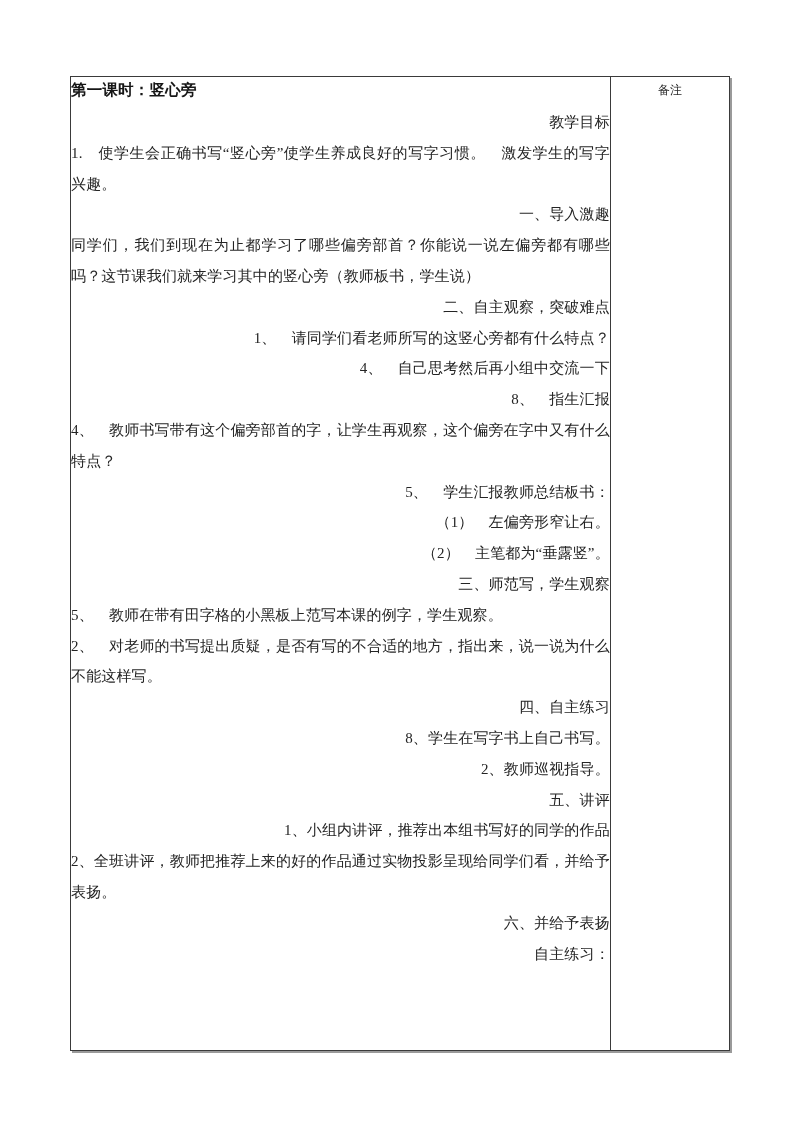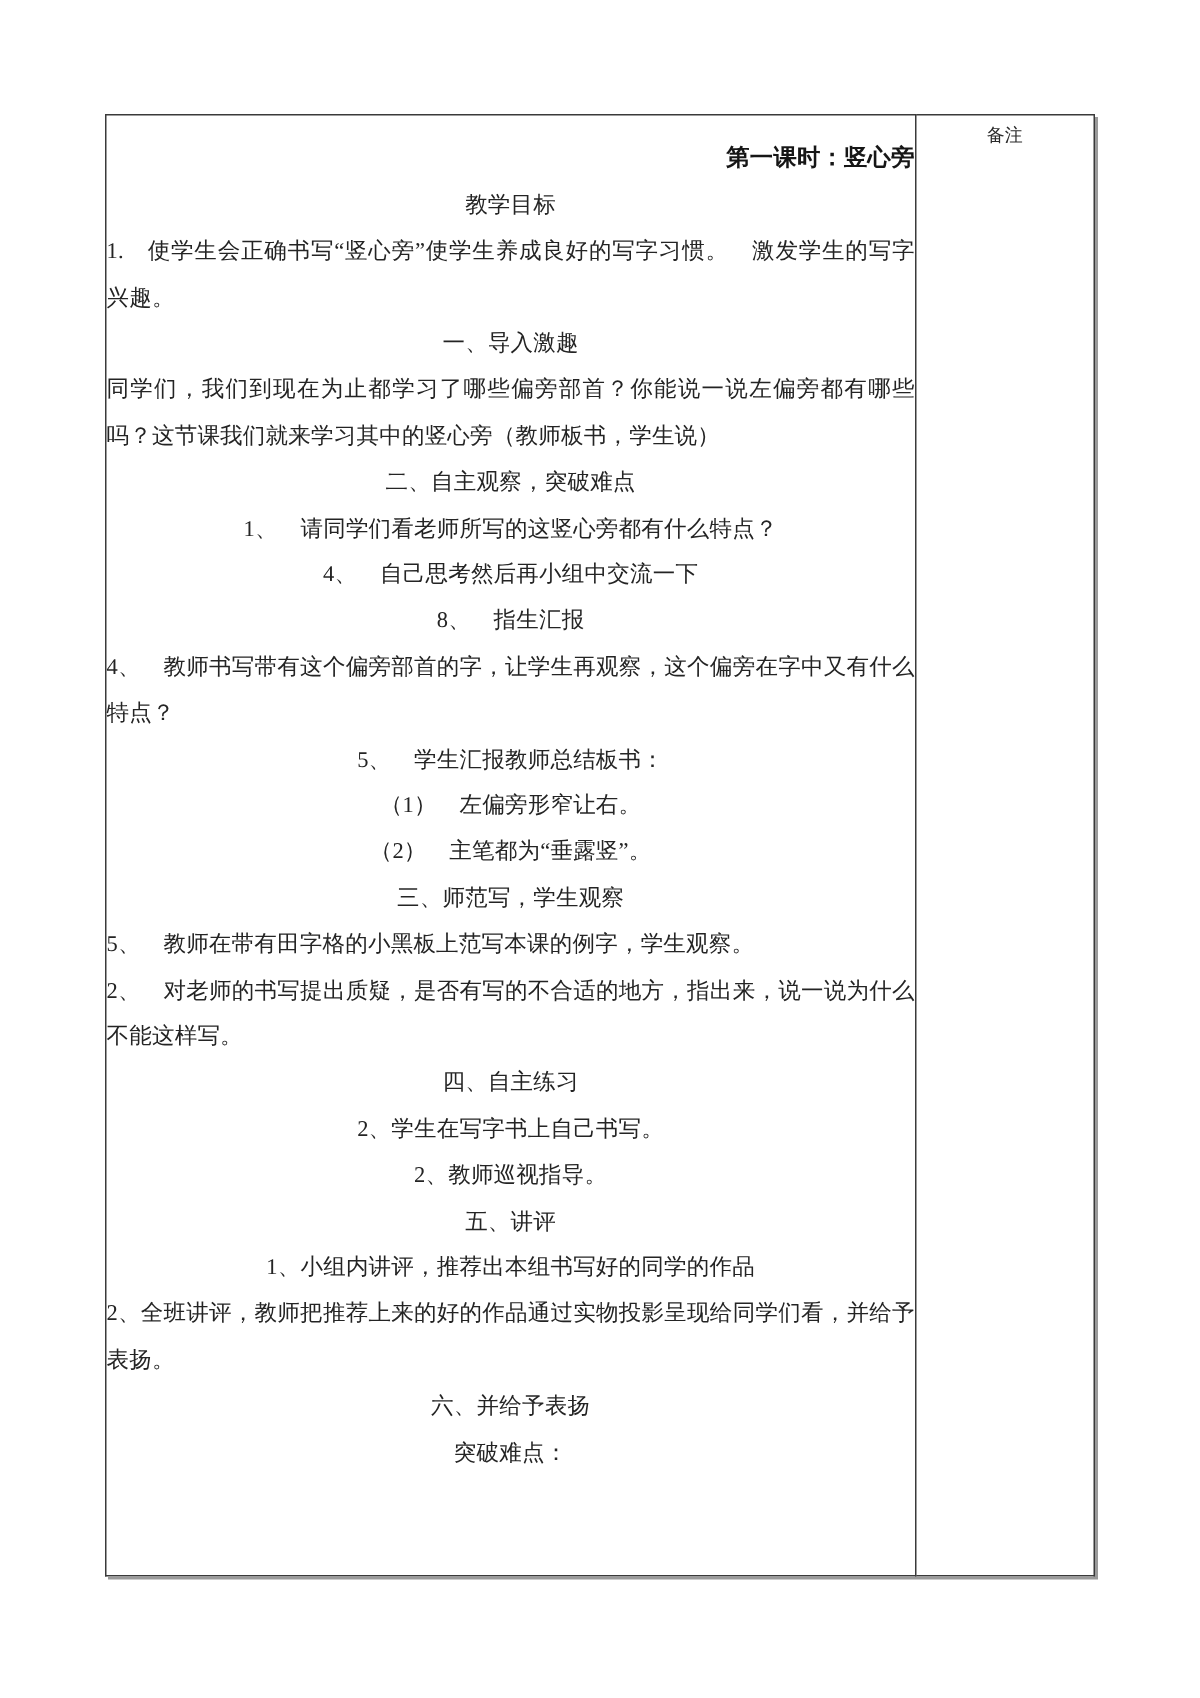--- a/index.html
+++ b/index.html
@@ -51,26 +51,26 @@
   }
   .cell-notes {
     height: 974px;
     padding: 6px 6px 8px 6px;
     box-sizing: border-box;
     text-align: center;
   }
 
   
   .lesson-title {
-    text-align: right;
+    text-align: left;
     font-weight: bold;
     font-size: 15.5px;
     line-height: 26px;
     letter-spacing: 0.2px;
-    margin: 16px 0 3px 0;
+    margin: 1px 0 3px 0;
     color: #161616;
     font-family: Liberation Mono, monospace;
   }
   .notes-header {
     font-size: 12px;
     line-height: 26px;
     margin: 0;
     color: #2a2a2a;
   }
 
@@ -83,21 +83,21 @@
     font-size: 15px;
     line-height: 30.8px;
     letter-spacing: 0.15px;
     color: #242424;
     white-space: pre-wrap;
     word-break: break-all;
     margin: 0;
     text-align: justify;
     text-justify: inter-ideograph;
   }
-  .body-lines li.tight { text-align: center; }
+  .body-lines li.tight { text-align: right; }
 
   
   .doc-table, .lesson-title, .body-lines li, .notes-header {
     text-rendering: optimizeLegibility;
   }
 </style>
 </head>
 <body>
 
 <div class="page">
@@ -122,27 +122,27 @@
               <li class="tight">4、　自己思考然后再小组中交流一下</li>
               <li class="tight">8、　指生汇报</li>
               <li>4、　教师书写带有这个偏旁部首的字，让学生再观察，这个偏旁在字中又有什么特点？</li>
               <li class="tight">5、　学生汇报教师总结板书：</li>
               <li class="tight">（1）　左偏旁形窄让右。</li>
               <li class="tight">（2）　主笔都为“垂露竖”。</li>
               <li class="tight">三、师范写，学生观察</li>
               <li>5、　教师在带有田字格的小黑板上范写本课的例字，学生观察。</li>
               <li>2、　对老师的书写提出质疑，是否有写的不合适的地方，指出来，说一说为什么不能这样写。</li>
               <li class="tight">四、自主练习</li>
-              <li class="tight">2、学生在写字书上自己书写。</li>
+              <li class="tight">8、学生在写字书上自己书写。</li>
               <li class="tight">2、教师巡视指导。</li>
               <li class="tight">五、讲评</li>
               <li class="tight">1、小组内讲评，推荐出本组书写好的同学的作品</li>
               <li>2、全班讲评，教师把推荐上来的好的作品通过实物投影呈现给同学们看，并给予表扬。</li>
               <li class="tight">六、并给予表扬</li>
-              <li class="tight">突破难点：</li>
+              <li class="tight">自主练习：</li>
             </ul>
         </td>
 
         <td class="cell-notes">
           <div class="notes-header">备注</div>
           <div class="notes-body"></div>
         </td>
 
       </tr>
     </tbody>

